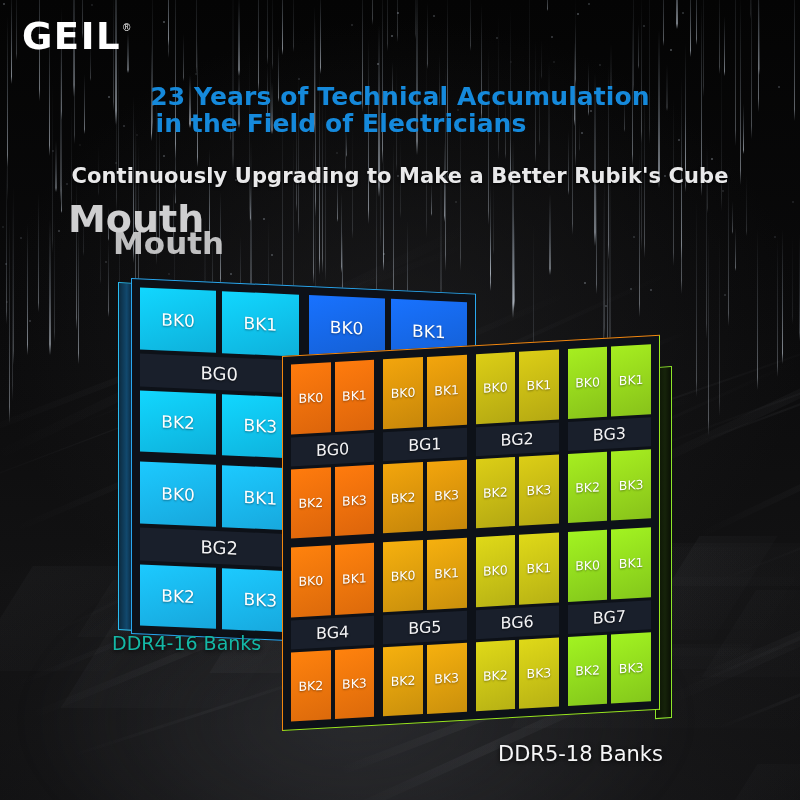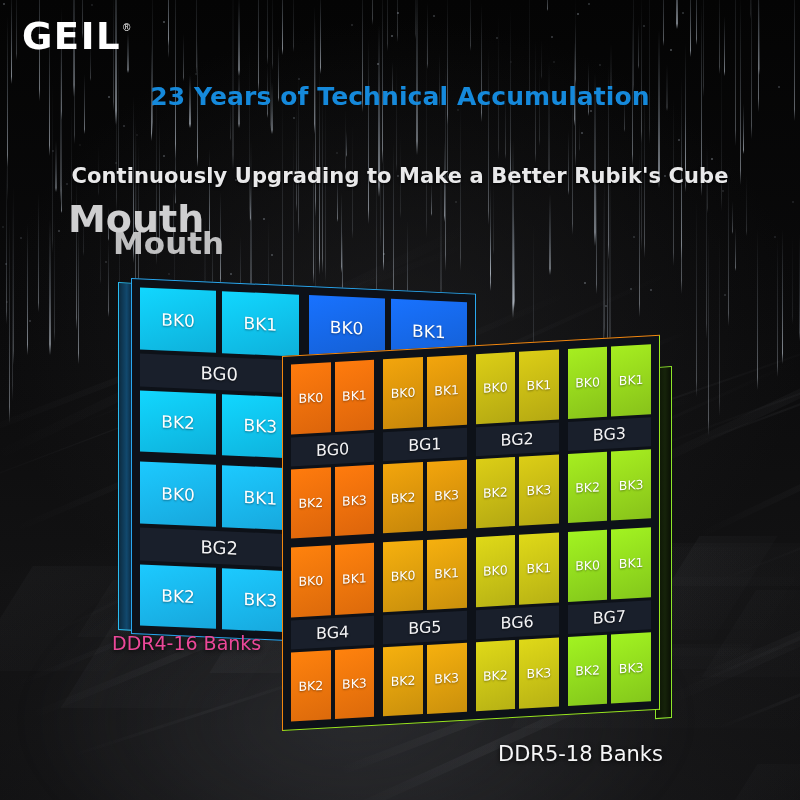--- a/index.html
+++ b/index.html
@@ -106,21 +106,21 @@
   }
   #ddr4-grid {
     inset:5px; position:absolute;
     grid-template-columns:1fr 1fr; grid-template-rows:1fr 1fr; gap:4px;
   }
   #ddr4-grid .bk { font-size:17px; }
   #ddr4-grid .bglabel { height:33px; font-size:18px; margin:4px 0; }
   #ddr4-grid .bkrow { gap:6px; }
   #ddr4-label {
     position:absolute; left:112px; top:632px;
-    color:#ec4899; font-size:19px; font-weight:400;
+    color:#14b8a6; font-size:19px; font-weight:400;
     font-family:"DejaVu Sans", sans-serif;
     text-shadow:0 1px 4px rgba(0,0,0,.9);
   }
 
   
   #ddr5-panel { left:282px; top:356px; width:390px; height:375px; }
   #ddr5-edge {
     position:absolute; right:0px; top:10px; width:17px; height:352px;
     background:linear-gradient(90deg,#0b1205 0%,#16230a 60%,#0a1004 100%);
     border:1.5px solid #8ee62a;
@@ -477,20 +477,21 @@
   <div class="glowfloor"></div>
 </div>
 
 <div id="logo">
   <span class="wordmark">GEIL</span>
   <span class="reg">®</span>
 </div>
 
 <div id="headline">
   <span class="ln1">23 Years of Technical Accumulation</span>
+  <span class="ln2">in the Field of Electricians</span>
 </div>
 
 <div id="subtitle">Continuously Upgrading to Make a Better Rubik's Cube</div>
 
 <div class="mouth" id="mouth-1">Mouth</div>
 <div class="mouth" id="mouth-2">Mouth</div>
 
 <div class="panel" id="ddr4-panel">
   <div id="ddr4-edge"></div>
   <div id="ddr4-face">

